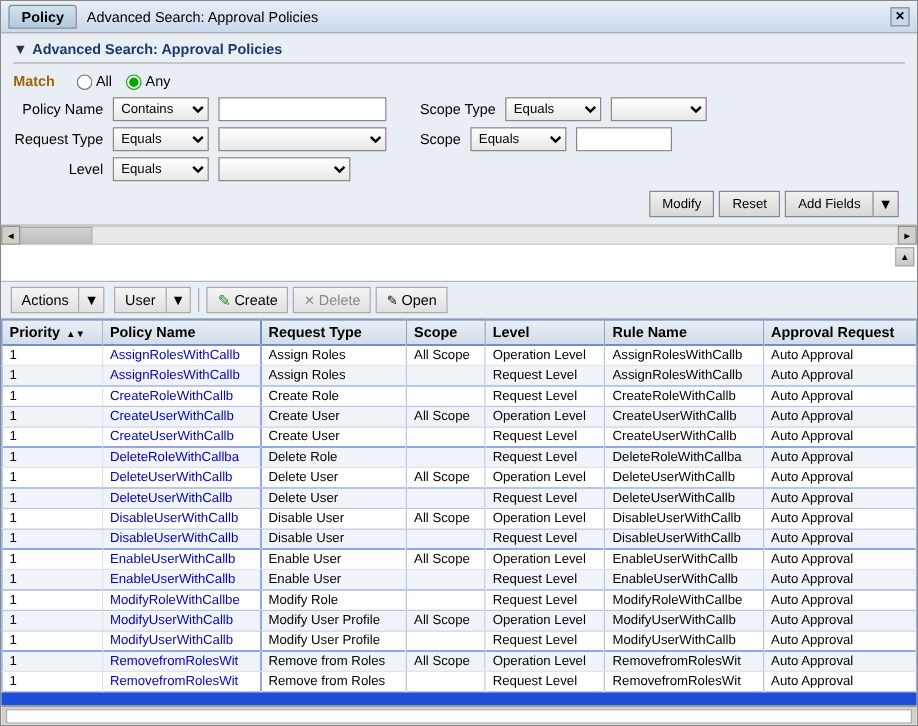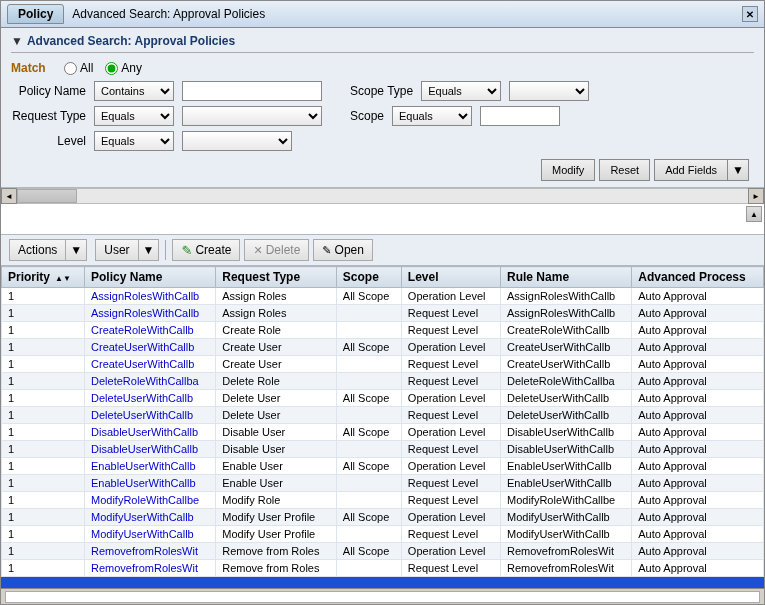--- a/index.html
+++ b/index.html
@@ -212,21 +212,21 @@
             <th>
               <span>Scope</span>
             </th>
             <th>
               <span>Level</span>
             </th>
             <th>
               <span>Rule Name</span>
             </th>
             <th>
-              <span>Advanced Process</span>
+              <span>Approval Request</span>
             </th>
           </tr>
         </thead>
         <tbody id="table-body">
         <tr>
               <td>1</td>
               <td style="color: rgb(0, 0, 204); cursor: pointer;">AssignRolesWithCallb</td>
               <td>Assign Roles</td>
               <td>All Scope</td>
               <td>Operation Level</td>

